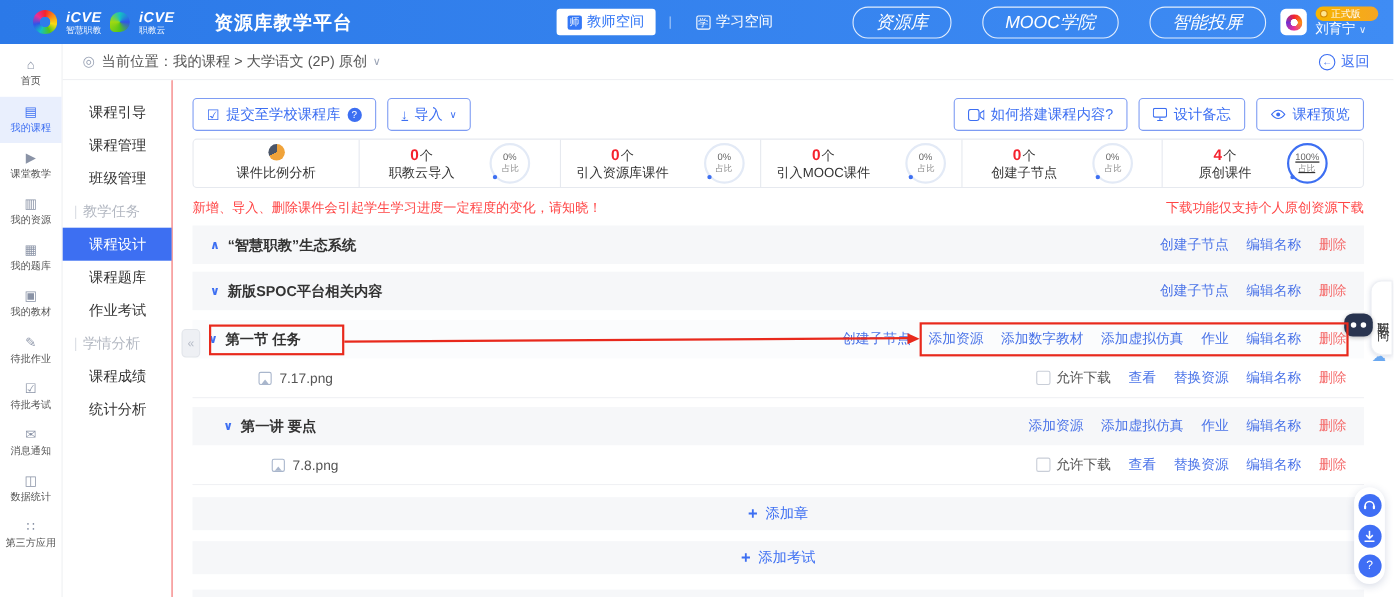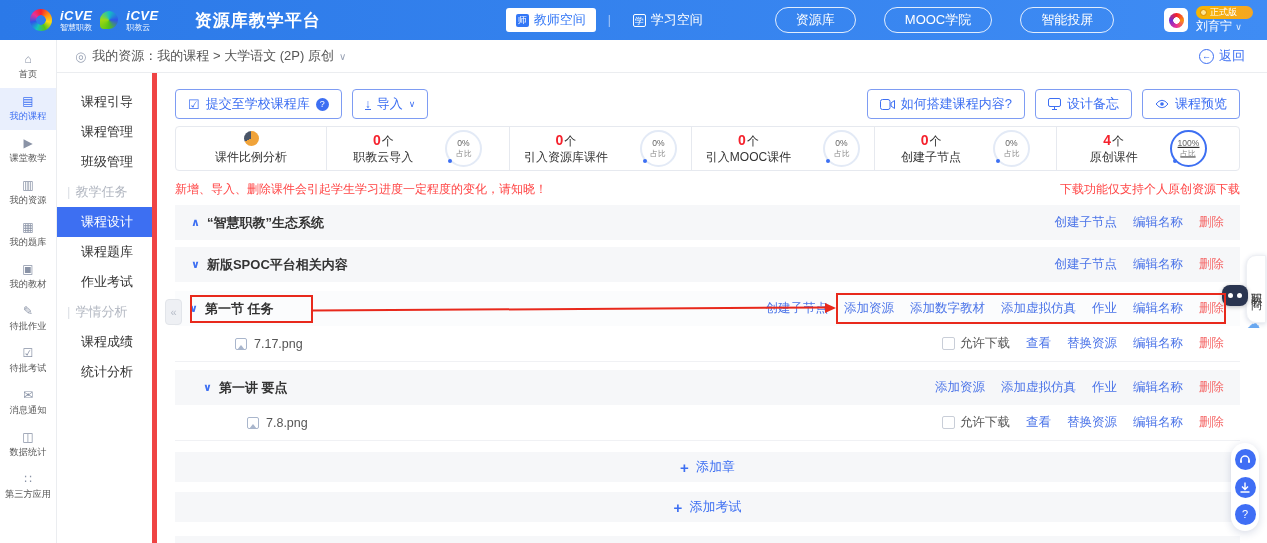--- a/index.html
+++ b/index.html
@@ -21,21 +21,21 @@
   .logo-text i { font-style:normal; font-size:8px; opacity:.95; margin-top:2px; }
   .app-title { font-size:17px; font-weight:bold; margin-left:28px; letter-spacing:1px;text-align:right; }
   .space-nav { display:flex; align-items:center; margin-left:185px; gap:12px; }
   .space-chip { display:flex; align-items:center; gap:5px; font-size:13px; padding:3px 10px; border-radius:3px; cursor:pointer; }
   .space-chip.active { background:#fff; color:#3377f6; }
   .mini-ic { width:13px; height:13px; border-radius:2px; font-size:9px; line-height:13px; text-align:center; display:inline-block; }
   .mini-ic.solid { background:#3377f6; color:#fff; }
   .mini-ic.line { border:1px solid #fff; color:#fff; }
   .space-divider { color:rgba(255,255,255,.55); font-size:12px; }
   .pill-group { display:flex; gap:28px; margin-left:62px; }
-  .pill { border:1px solid rgba(255,255,255,.85); border-radius:14px; padding:3px 20px; font-size:13px; cursor:pointer; white-space:nowrap; }
+  .pill { border:1px solid rgba(255,255,255,.85); border-radius:14px; padding:3px 20px; font-size:16px; cursor:pointer; white-space:nowrap;font-style:italic; }
   .user-cluster { display:flex; align-items:center; margin-left:auto; margin-right:14px; gap:8px; }
   .avatar { width:24px; height:24px; background:#fff; border-radius:5px; display:flex; align-items:center; justify-content:center; }
   .avatar .swirl-mini { width:15px; height:15px; border-radius:50%;
     background:radial-gradient(circle at 50% 50%, #fff 0 3px, rgba(0,0,0,0) 3.5px),
                conic-gradient(#f5222d,#fa8c16,#eb2f96,#722ed1,#f5222d); }
   .user-meta { display:flex; flex-direction:column; align-items:flex-start; line-height:1.2; }
   .badge { background:linear-gradient(90deg,#f7b500,#f5a623); color:#fff; font-size:9px; padding:1px 16px 1px 4px; border-radius:8px; display:flex; align-items:center; gap:3px; }
   .badge .medal { width:7px; height:7px; border-radius:50%; background:#ffe58f; border:1px solid #d48806; display:inline-block; }
   .user-name { font-size:12px; color:#fff; cursor:pointer; }
   .user-name .chev { font-size:9px; opacity:.85; }
@@ -50,21 +50,21 @@
 
   
   .crumbbar { position:absolute; top:40px; left:57px; right:0; height:33px; background:#fff; border-bottom:1px solid #ebedf0;
     display:flex; align-items:center; padding:0 22px 0 18px; font-size:13px; color:#555; }
   .crumbbar .pin { color:#9aa3b5; margin-right:6px; font-size:13px; }
   .crumbbar .chev { color:#9aa3b5; font-size:10px; margin-left:5px; }
   .back-link { margin-left:auto; color:#3d6ff2; display:flex; align-items:center; gap:5px; cursor:pointer; font-size:13px; }
   .back-circle { width:15px; height:15px; border:1px solid #3d6ff2; border-radius:50%; font-size:9px; line-height:13px; text-align:center; }
 
   
-  .submenu { position:absolute; top:73px; left:57px; bottom:0; width:100px; background:#fff; border-right:5px solid #ef4444; padding-top:14px; font-size:13px; }
+  .submenu { position:absolute; top:73px; left:57px; bottom:0; width:100px; background:#fff; border-right:1px solid #ef4444; padding-top:14px; font-size:13px; }
   .sm-item { height:30px; line-height:30px; padding-left:24px; color:#333; cursor:pointer; white-space:nowrap; }
   .sm-header { height:30px; line-height:30px; padding-left:10px; color:#b3b8c2; white-space:nowrap; }
   .sm-header .tick { color:#dde0e6; margin-right:5px; }
   .sm-item.active { background:#3d6ff2; color:#fff; }
 
   
   .main { position:absolute; top:73px; left:157px; right:0; bottom:0; background:#fff; padding:0 27px 0 18px; overflow:hidden; }
 
   .toolbar { margin-top:15px; height:32px; display:flex; align-items:center; }
   .btn { height:30px; display:inline-flex; align-items:center; gap:6px; border:1px solid #7e9cf3; color:#3d6ff2;
@@ -232,21 +232,21 @@
       <span class="rlabel">数据统计</span>
     </div>
     <div class="rail-item">
       <span class="ric">∷</span>
       <span class="rlabel">第三方应用</span>
     </div>
   </div>
 
   <div class="crumbbar">
     <span class="pin">◎</span>
-    <span>我的资源：</span>
+    <span>当前位置：</span>
     <span>我的课程 &gt; 大学语文 (2P) 原创</span>
     <span class="chev">∨</span>
     <span class="back-link">
       <span class="back-circle">←</span>
       <span>返回</span>
     </span>
   </div>
 
   <div class="submenu">
     <div class="sm-item">课程引导</div>

